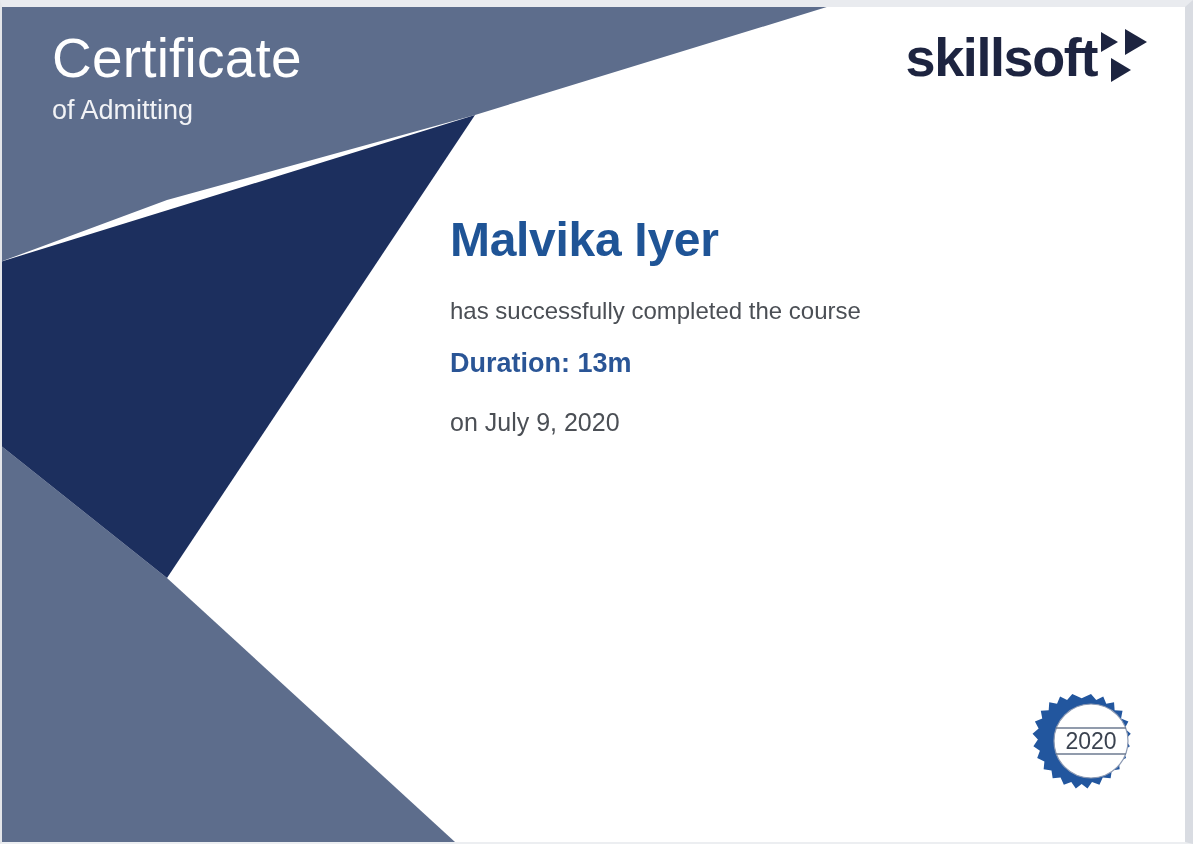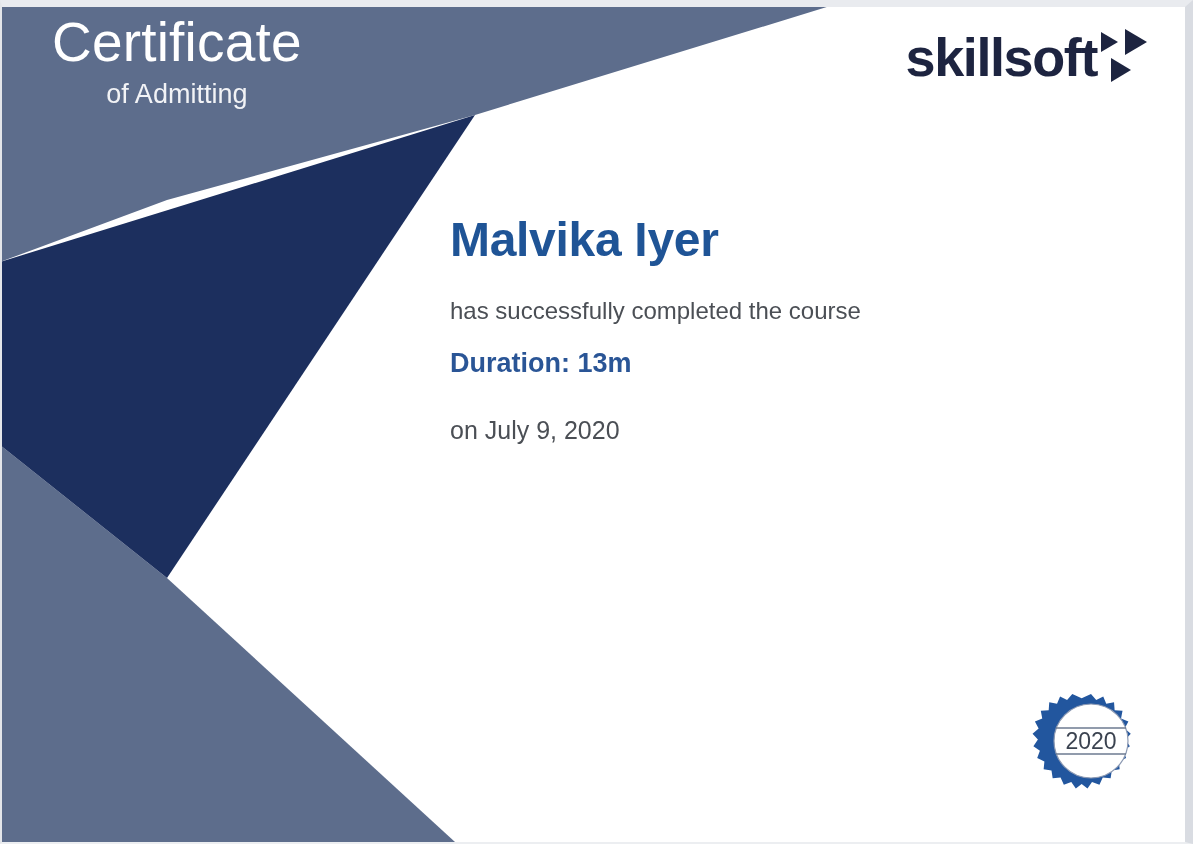--- a/index.html
+++ b/index.html
@@ -55,23 +55,22 @@
   #content {
     position: absolute;
     left: 0; top: 0;
     width: 1193px;
     height: 844px;
   }
 
   #header-block {
     position: absolute;
     left: 52px;
-    top: 12px;
+    top: 28px;
     color: #ffffff;
-    text-align: center;
   }
   #cert-title {
     font-size: 55px;
     line-height: 60px;
     font-weight: 400;
     letter-spacing: 0.2px;
     color: #ffffff;
     white-space: nowrap;
   }
   #cert-subtitle {
@@ -145,21 +144,21 @@
     max-width: 545px;
   }
   #duration-line {
     margin-top: 20px;
     font-size: 27px;
     line-height: 34px;
     font-weight: 600;
     color: #2a5596;
   }
   #date-line {
-    margin-top: 34px;
+    margin-top: 26px;
     font-size: 25px;
     line-height: 32px;
     font-weight: 400;
     color: #4b4f55;
   }
 
   
   #seal {
     position: absolute;
     left: 1032px;

